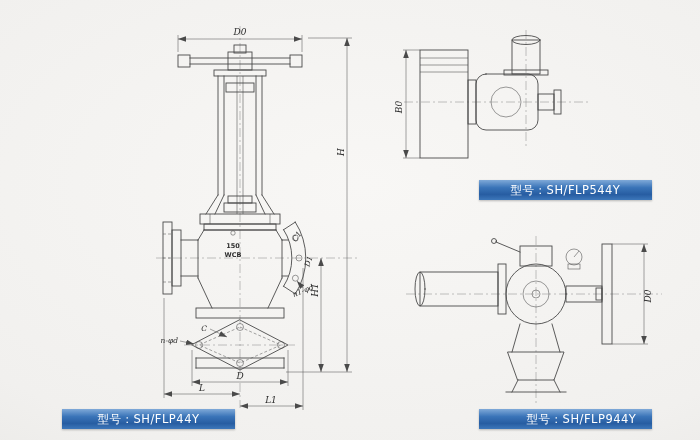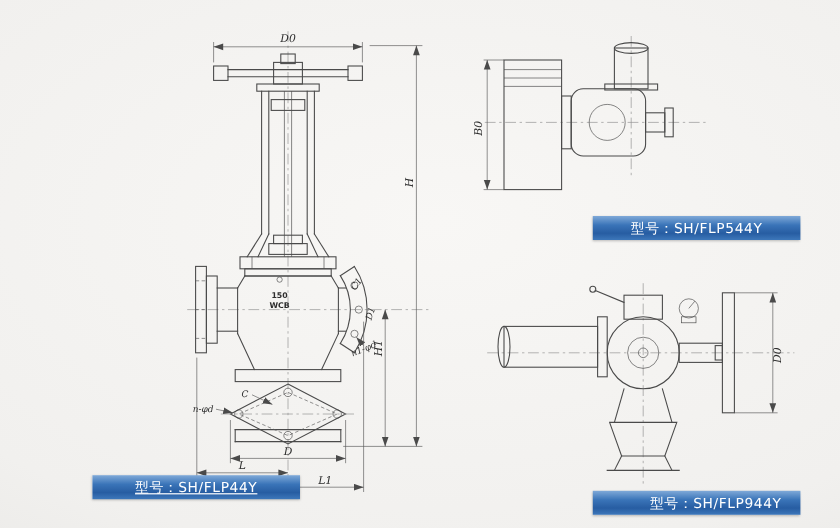--- a/index.html
+++ b/index.html
@@ -18,21 +18,20 @@
   text { fill:#2d2d2d; }
   .dt { font: italic 9px "DejaVu Serif", serif; }
   .ds { font: italic 7.5px "DejaVu Serif", serif; }
   .mk { font: bold 6.5px "DejaVu Sans", sans-serif; text-anchor:middle; }
   .badge {
     position:absolute; height:20px; width:173px;
     display:flex; align-items:center; justify-content:center;
     background: linear-gradient(180deg,#7fa9d8 0%, #3a74b8 38%, #275da2 72%, #3d77ba 100%);
     color:#ffffff; font-size:11.5px; letter-spacing:0.5px;
     box-shadow: 0 1px 2px rgba(0,0,0,0.25);
-    margin-left: 15px;
   }
 </style>
 </head>
 <body>
 
 <div class="sheet">
 
 <svg width="700" height="440" viewBox="0 0 700 440">
   <defs>
     <marker id="mE" markerWidth="9" markerHeight="8" refX="8" refY="3" orient="auto" markerUnits="userSpaceOnUse">
@@ -214,21 +213,21 @@
     <line class="ln" x1="554" y1="380" x2="560" y2="392"></line>
     <line class="ln" x1="506" y1="392" x2="566" y2="392"></line>
 
     <line class="dm" x1="612" y1="244" x2="648" y2="244"></line>
     <line class="dm" x1="612" y1="344" x2="648" y2="344"></line>
     <line class="dm" x1="644" y1="244" x2="644" y2="344" marker-start="url(#mS)" marker-end="url(#mE)"></line>
     <text class="dt" x="651" y="296" text-anchor="middle" transform="rotate(-90 651 296)">D0</text>
   </g>
 </svg>
 
-<div class="badge" style="left:62px; top:396px;text-decoration:underline;">
+<div class="badge" style="left:62px; top:409px;">
   <span>型号：SH/FLP44Y</span>
 </div>
 <div class="badge" style="left:479px; top:180px;">
   <span>型号：SH/FLP544Y</span>
 </div>
 <div class="badge" style="left:479px; top:409px;padding-left:32px;">
   <span>型号：SH/FLP944Y</span>
 </div>
 
 </div>

